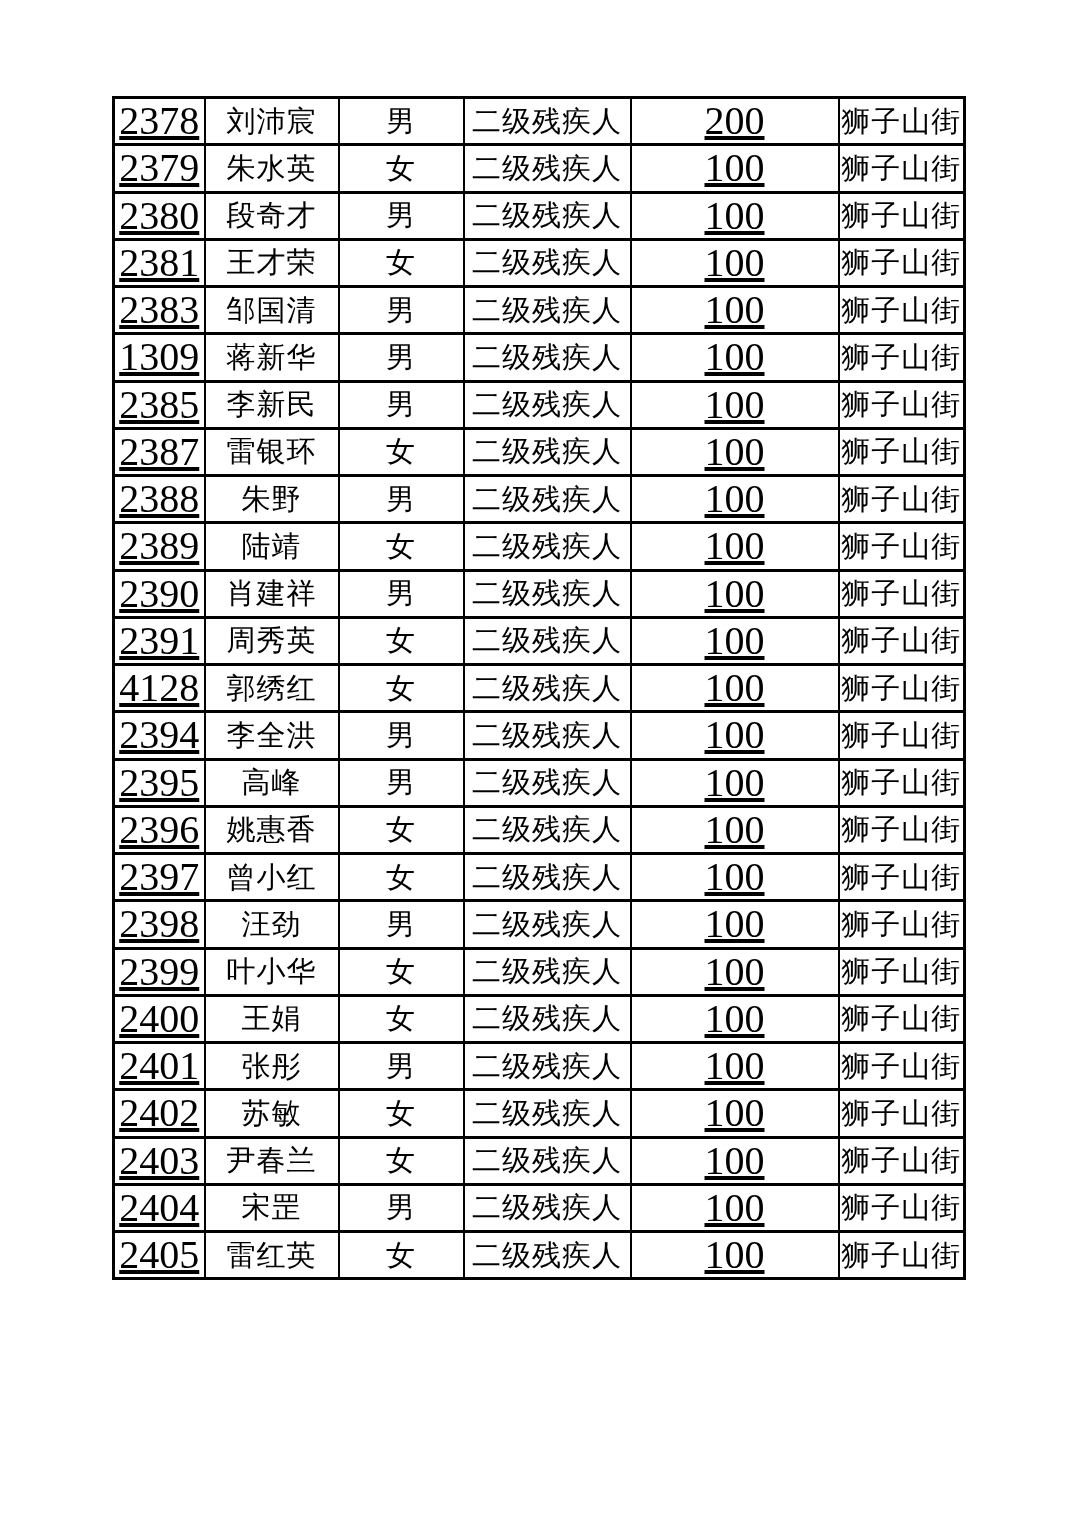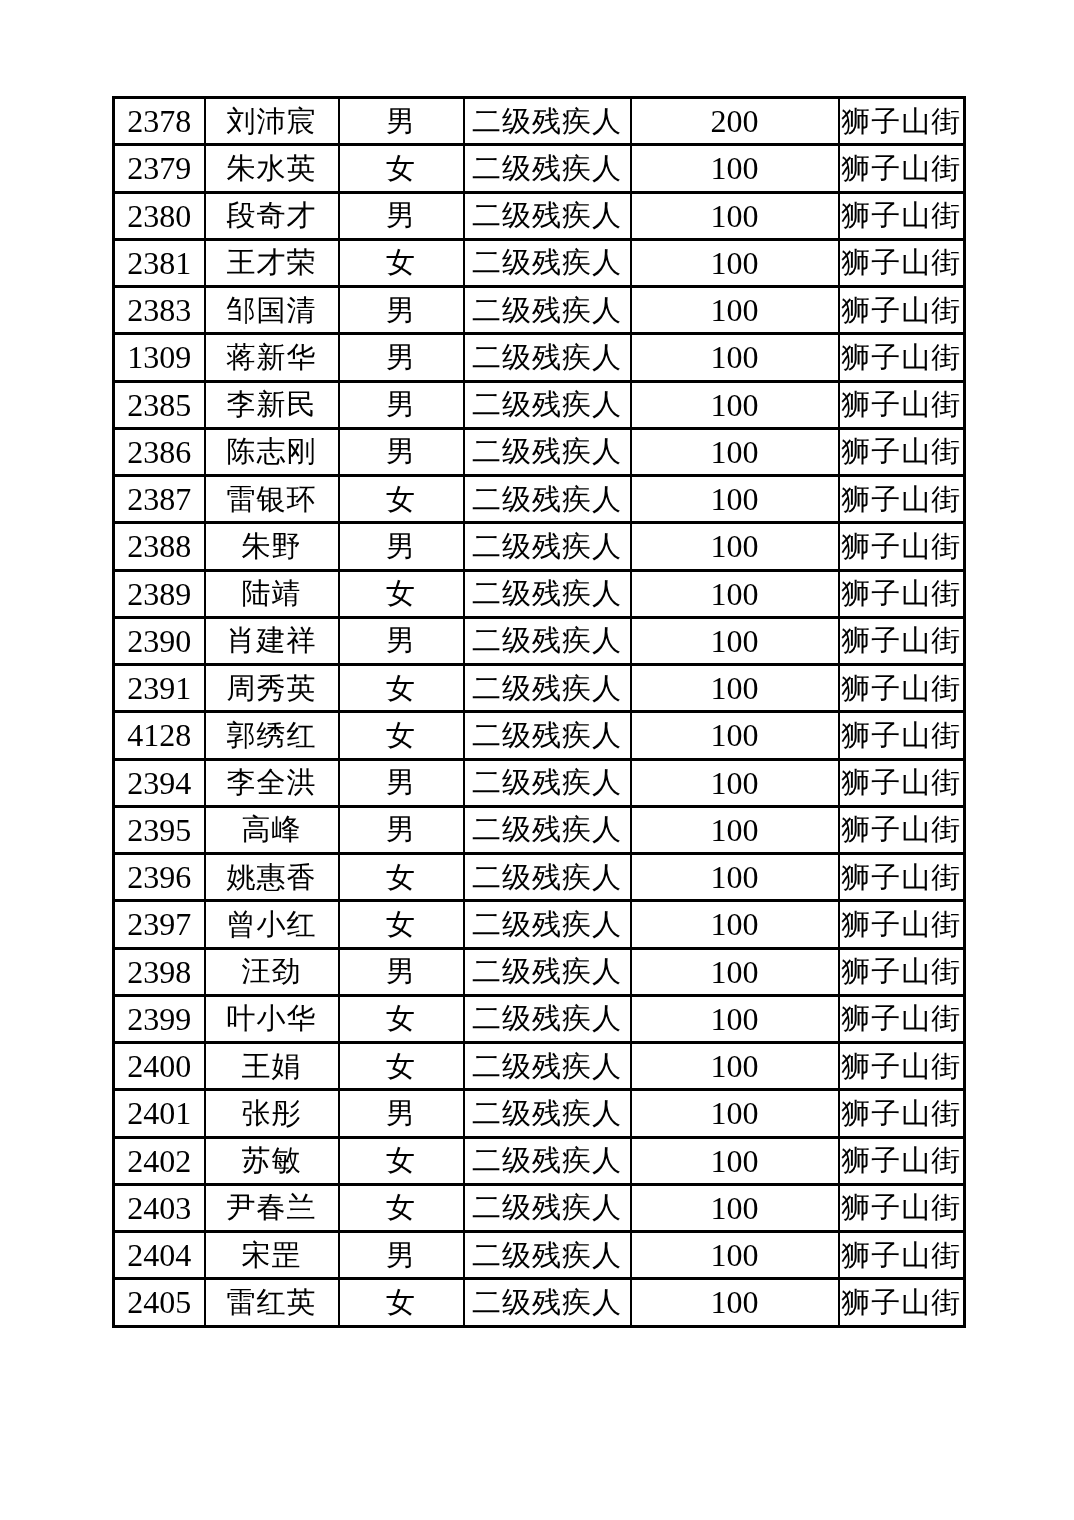--- a/index.html
+++ b/index.html
@@ -38,22 +38,23 @@
     border-bottom: 3px solid #000000;
     height: 44.25px; 
     padding: 0;
     text-align: center;
     vertical-align: middle;
     overflow: hidden;
     white-space: nowrap;
     line-height: 1;
   }
   td.num {
-    font-size: 32px;
+    font-size: 40px;
     font-family: "Liberation Serif", "DejaVu Serif", serif;
+    text-decoration: underline;
   }
   td.cjk {
     font-size: 29px;
     font-family: "Liberation Serif", "DejaVu Serif", serif;
     letter-spacing: 1px;
   }
 </style>
 </head>
 <body>
 
@@ -118,28 +119,20 @@
         </tr>
         <tr>
           <td class="num">2385</td>
           <td class="cjk">李新民</td>
           <td class="cjk">男</td>
           <td class="cjk">二级残疾人</td>
           <td class="num">100</td>
           <td class="cjk">狮子山街</td>
         </tr>
         <tr>
-          <td class="num">2386</td>
-          <td class="cjk">陈志刚</td>
-          <td class="cjk">男</td>
-          <td class="cjk">二级残疾人</td>
-          <td class="num">100</td>
-          <td class="cjk">狮子山街</td>
-        </tr>
-        <tr>
           <td class="num">2387</td>
           <td class="cjk">雷银环</td>
           <td class="cjk">女</td>
           <td class="cjk">二级残疾人</td>
           <td class="num">100</td>
           <td class="cjk">狮子山街</td>
         </tr>
         <tr>
           <td class="num">2388</td>
           <td class="cjk">朱野</td>

